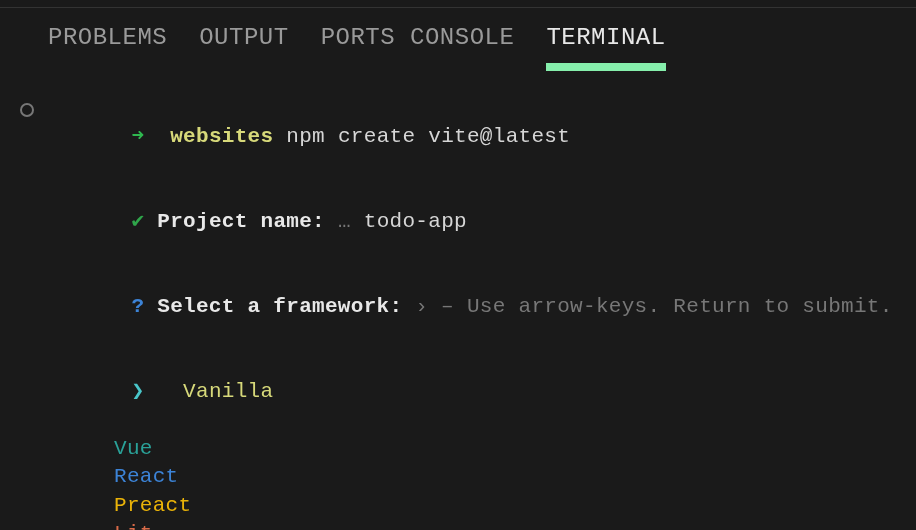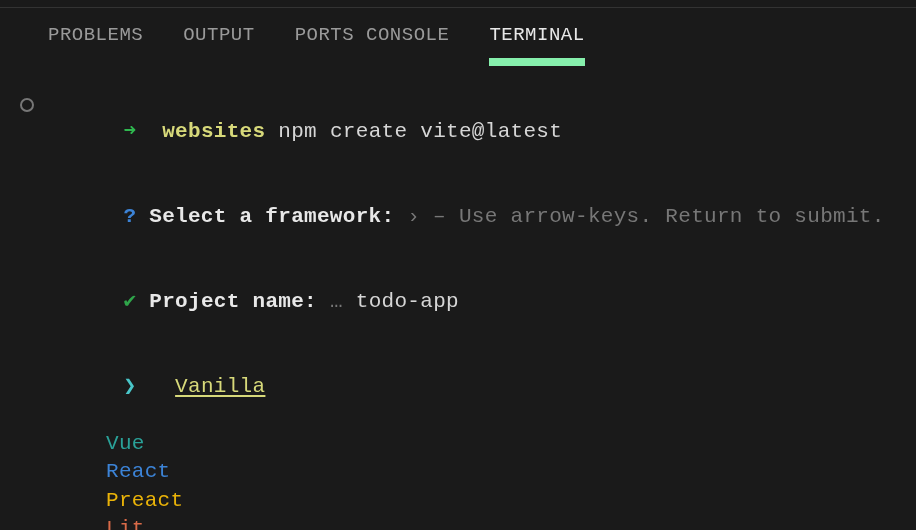--- a/index.html
+++ b/index.html
@@ -10,41 +10,41 @@
     height: 530px;
     overflow: hidden;
     color: #cccccc;
   }
   .top-border {
     height: 8px;
     border-bottom: 1px solid #333;
   }
   .tabs {
     display: flex;
-    gap: 40px;
+    gap: 32px;
     padding: 16px 48px 0 48px;
-    font-size: 19px;
+    font-size: 24px;
     letter-spacing: 0.5px;
   }
   .tab {
     color: #9a9a9a;
     padding-bottom: 12px;
     cursor: pointer;
   }
   .tab.active {
     color: #e8e8e8;
     border-bottom: 8px solid #86efac;
   }
   .terminal {
     padding: 24px 18px 0 18px;
     font-size: 21px;
     line-height: 1.35;
     letter-spacing: 0.3px;
   }
-  .line { white-space: pre; display: flex; align-items: baseline; }
+  .line { white-space: pre; display: flex; align-items: baseline; gap: 8px; }
   .gutter { width: 28px; flex-shrink: 0; display: inline-block; }
   .circle {
     display: inline-block;
     width: 14px; height: 14px;
     border: 2px solid #777;
     border-radius: 50%;
     vertical-align: middle;
     margin-left: 2px;
     margin-top: 4px;
   }
@@ -53,21 +53,20 @@
   .cmd { color: #d6d6d6; }
   .check { color: #2fa54a; }
   .q { color: #3c83d6; font-weight: 600; }
   .arrow-cyan { color: #49c6c9; font-weight: 700; }
   .label-white { color: #e8e8e8; font-weight: 600; }
   .value { color: #d6d6d6; }
   .dim { color: #777; }
   .opt { padding-left: 60px; }
   .selected {
     color: #d7d97a;
-    text-decoration: underline;
     text-underline-offset: 3px;
     margin-top: 46px;
   }
   .c-teal   { color: #2aa198; }
   .c-blue   { color: #3c83d6; font-family: Liberation Mono, monospace; }
   .c-purple { color: #eab308; }
   .c-orange { color: #d86a48; }
 </style>
 </head>
 <body>
@@ -86,28 +85,28 @@
   <div class="line">
     <span class="gutter"><span class="circle"></span></span>
     <span>
       <span class="arrow-green">➜</span><span>  </span><span class="prompt-dir">websites</span><span> </span><span class="cmd">npm create vite@latest</span>
     </span>
   </div>
 
   <div class="line">
     <span class="gutter"></span>
     <span>
-      <span class="q">?</span><span> </span><span class="label-white">Select a framework:</span><span> </span><span class="dim">›</span><span> </span><span class="dim">– Use arrow-keys. Return to submit.</span>
+      <span class="check">✔</span><span> </span><span class="label-white">Project name:</span><span> </span><span class="dim">…</span><span> </span><span class="value">todo-app</span>
     </span>
   </div>
 
   <div class="line">
     <span class="gutter"></span>
     <span>
-      <span class="check">✔</span><span> </span><span class="label-white">Project name:</span><span> </span><span class="dim">…</span><span> </span><span class="value">todo-app</span>
+      <span class="q">?</span><span> </span><span class="label-white">Select a framework:</span><span> </span><span class="dim">›</span><span> </span><span class="dim">– Use arrow-keys. Return to submit.</span>
     </span>
   </div>
 
   <div class="line">
     <span class="gutter"></span>
     <span>
       <span class="arrow-cyan">❯</span><span>   </span><span class="selected">Vanilla</span>
     </span>
   </div>
 

